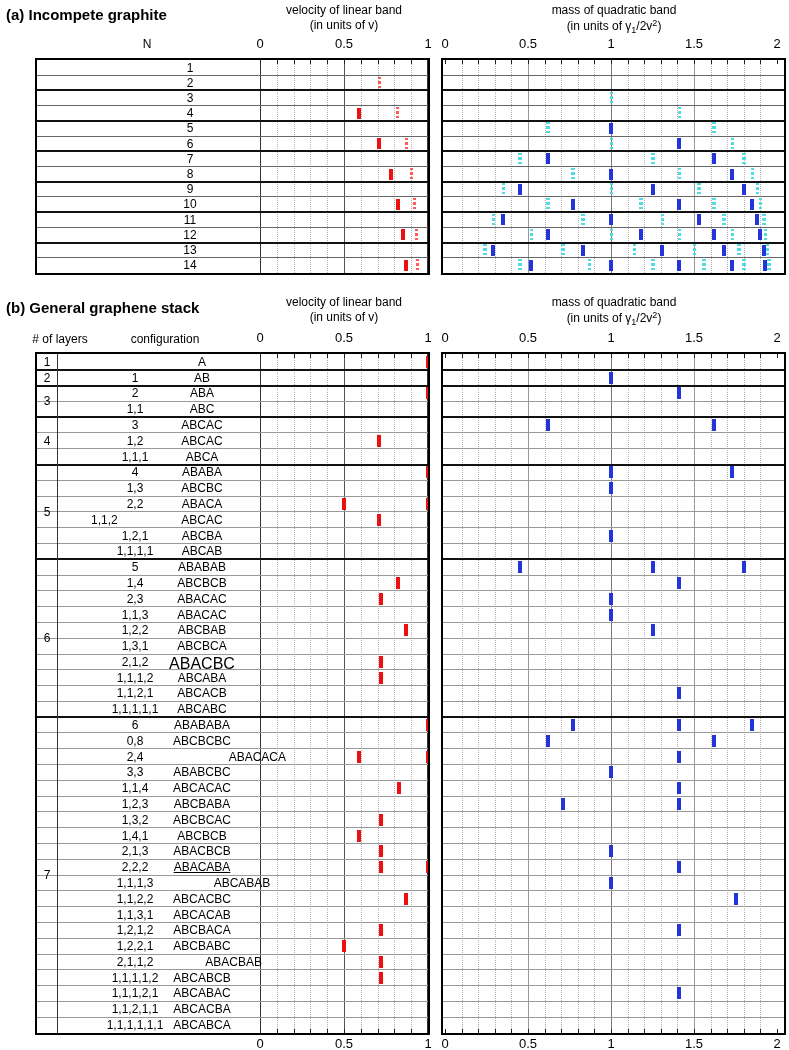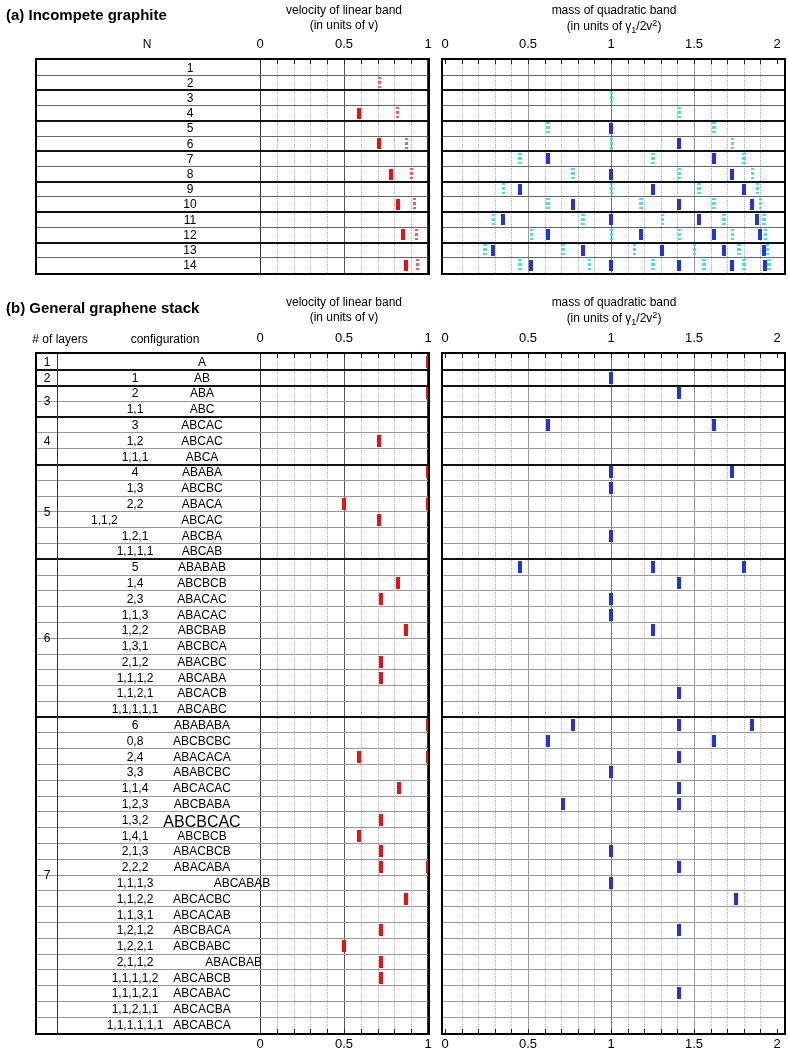--- a/index.html
+++ b/index.html
@@ -301,47 +301,47 @@
         <div style="position: absolute; left: 105px; top: 221.955px; width: 120px; text-align: center; font-size: 12px;">ABCBCB</div>
         <div style="position: absolute; left: 38px; top: 237.745px; width: 120px; text-align: center; font-size: 12px;">2,3</div>
         <div style="position: absolute; left: 105px; top: 237.745px; width: 120px; text-align: center; font-size: 12px;">ABACAC</div>
         <div style="position: absolute; left: 38px; top: 253.535px; width: 120px; text-align: center; font-size: 12px;">1,1,3</div>
         <div style="position: absolute; left: 105px; top: 253.535px; width: 120px; text-align: center; font-size: 12px;">ABACAC</div>
         <div style="position: absolute; left: 38px; top: 269.325px; width: 120px; text-align: center; font-size: 12px;">1,2,2</div>
         <div style="position: absolute; left: 105px; top: 269.325px; width: 120px; text-align: center; font-size: 12px;">ABCBAB</div>
         <div style="position: absolute; left: 38px; top: 285.115px; width: 120px; text-align: center; font-size: 12px;">1,3,1</div>
         <div style="position: absolute; left: 105px; top: 285.115px; width: 120px; text-align: center; font-size: 12px;">ABCBCA</div>
         <div style="position: absolute; left: 38px; top: 300.905px; width: 120px; text-align: center; font-size: 12px;">2,1,2</div>
-        <div style="position: absolute; left: 105px; top: 300.905px; width: 120px; text-align: center; font-size: 12px;">ABACBC</div>
+        <div style="position: absolute; left: 105px; top: 300.905px; width: 120px; text-align: center; font-size: 16px;">ABACBC</div>
         <div style="position: absolute; left: 38px; top: 316.695px; width: 120px; text-align: center; font-size: 12px;">1,1,1,2</div>
         <div style="position: absolute; left: 105px; top: 316.695px; width: 120px; text-align: center; font-size: 12px;">ABCABA</div>
         <div style="position: absolute; left: 38px; top: 332.485px; width: 120px; text-align: center; font-size: 12px;">1,1,2,1</div>
         <div style="position: absolute; left: 105px; top: 332.485px; width: 120px; text-align: center; font-size: 12px;">ABCACB</div>
         <div style="position: absolute; left: 38px; top: 348.275px; width: 120px; text-align: center; font-size: 12px;">1,1,1,1,1</div>
         <div style="position: absolute; left: 105px; top: 348.275px; width: 120px; text-align: center; font-size: 12px;">ABCABC</div>
         <div style="position: absolute; left: 38px; top: 364.065px; width: 120px; text-align: center; font-size: 12px;">6</div>
         <div style="position: absolute; left: 105px; top: 364.065px; width: 120px; text-align: center; font-size: 12px;">ABABABA</div>
         <div style="position: absolute; left: 38px; top: 379.855px; width: 120px; text-align: center; font-size: 12px;">0,8</div>
         <div style="position: absolute; left: 105px; top: 379.855px; width: 120px; text-align: center; font-size: 12px;">ABCBCBC</div>
         <div style="position: absolute; left: 38px; top: 395.645px; width: 120px; text-align: center; font-size: 12px;">2,4</div>
-        <div style="position: absolute; left: 105px; top: 395.645px; width: 120px; text-align: center; font-size: 12px;">ABACACA</div>
+        <div style="position: absolute; left: 105px; top: 395.645px; width: 120px; text-align: right; font-size: 12px; padding-left: 24px;">ABACACA</div>
         <div style="position: absolute; left: 38px; top: 411.435px; width: 120px; text-align: center; font-size: 12px;">3,3</div>
         <div style="position: absolute; left: 105px; top: 411.435px; width: 120px; text-align: center; font-size: 12px;">ABABCBC</div>
         <div style="position: absolute; left: 38px; top: 427.225px; width: 120px; text-align: center; font-size: 12px;">1,1,4</div>
         <div style="position: absolute; left: 105px; top: 427.225px; width: 120px; text-align: center; font-size: 12px;">ABCACAC</div>
         <div style="position: absolute; left: 38px; top: 443.015px; width: 120px; text-align: center; font-size: 12px;">1,2,3</div>
         <div style="position: absolute; left: 105px; top: 443.015px; width: 120px; text-align: center; font-size: 12px;">ABCBABA</div>
         <div style="position: absolute; left: 38px; top: 458.805px; width: 120px; text-align: center; font-size: 12px;">1,3,2</div>
-        <div style="position: absolute; left: 105px; top: 458.805px; width: 120px; text-align: center; font-size: 16px;">ABCBCAC</div>
+        <div style="position: absolute; left: 105px; top: 458.805px; width: 120px; text-align: center; font-size: 12px;">ABCBCAC</div>
         <div style="position: absolute; left: 38px; top: 474.595px; width: 120px; text-align: center; font-size: 12px;">1,4,1</div>
         <div style="position: absolute; left: 105px; top: 474.595px; width: 120px; text-align: center; font-size: 12px;">ABCBCB</div>
         <div style="position: absolute; left: 38px; top: 490.385px; width: 120px; text-align: center; font-size: 12px;">2,1,3</div>
         <div style="position: absolute; left: 105px; top: 490.385px; width: 120px; text-align: center; font-size: 12px;">ABACBCB</div>
         <div style="position: absolute; left: 38px; top: 506.175px; width: 120px; text-align: center; font-size: 12px;">2,2,2</div>
-        <div style="position: absolute; left: 105px; top: 506.175px; width: 120px; text-align: center; font-size: 12px;">ABACABA</div>
+        <div style="position: absolute; left: 105px; top: 506.175px; width: 120px; text-align: center; font-size: 12px; text-decoration: underline;">ABACABA</div>
         <div style="position: absolute; left: 38px; top: 521.965px; width: 120px; text-align: center; font-size: 12px;">1,1,1,3</div>
         <div style="position: absolute; left: 105px; top: 521.965px; width: 120px; text-align: center; font-size: 12px; padding-left: 40px;">ABCABAB</div>
         <div style="position: absolute; left: 38px; top: 537.755px; width: 120px; text-align: center; font-size: 12px;">1,1,2,2</div>
         <div style="position: absolute; left: 105px; top: 537.755px; width: 120px; text-align: center; font-size: 12px;">ABCACBC</div>
         <div style="position: absolute; left: 38px; top: 553.545px; width: 120px; text-align: center; font-size: 12px;">1,1,3,1</div>
         <div style="position: absolute; left: 105px; top: 553.545px; width: 120px; text-align: center; font-size: 12px;">ABCACAB</div>
         <div style="position: absolute; left: 38px; top: 569.335px; width: 120px; text-align: center; font-size: 12px;">1,2,1,2</div>
         <div style="position: absolute; left: 105px; top: 569.335px; width: 120px; text-align: center; font-size: 12px;">ABCBACA</div>
         <div style="position: absolute; left: 38px; top: 585.125px; width: 120px; text-align: center; font-size: 12px;">1,2,2,1</div>
         <div style="position: absolute; left: 105px; top: 585.125px; width: 120px; text-align: center; font-size: 12px;">ABCBABC</div>

